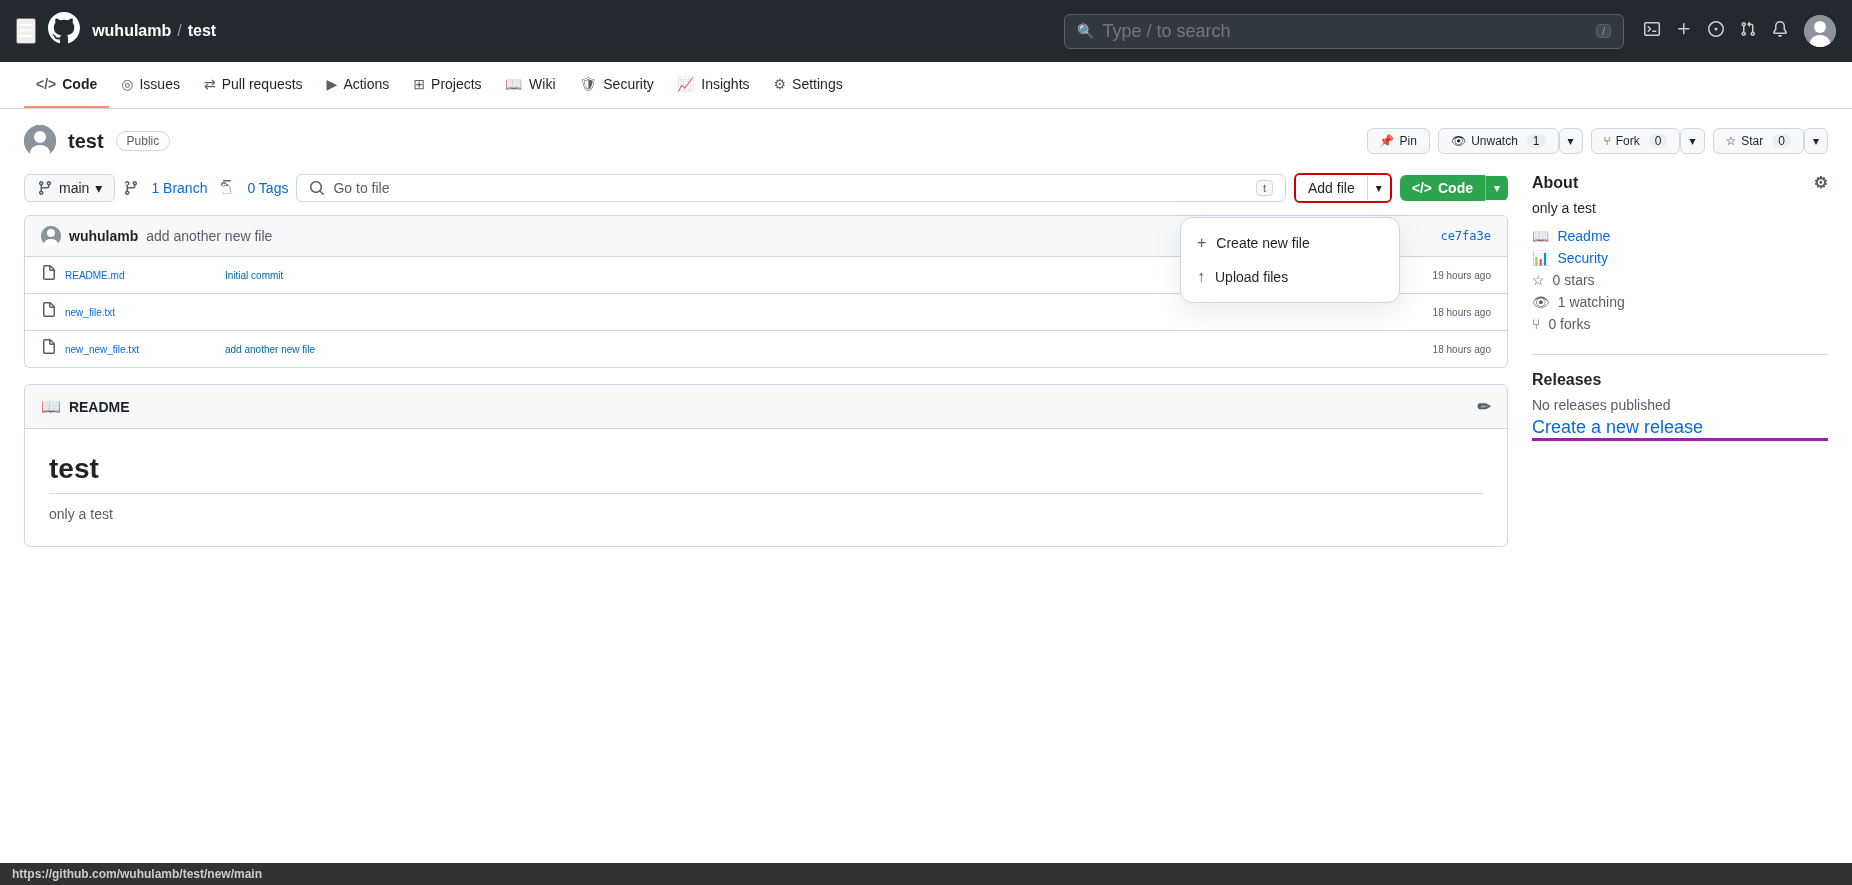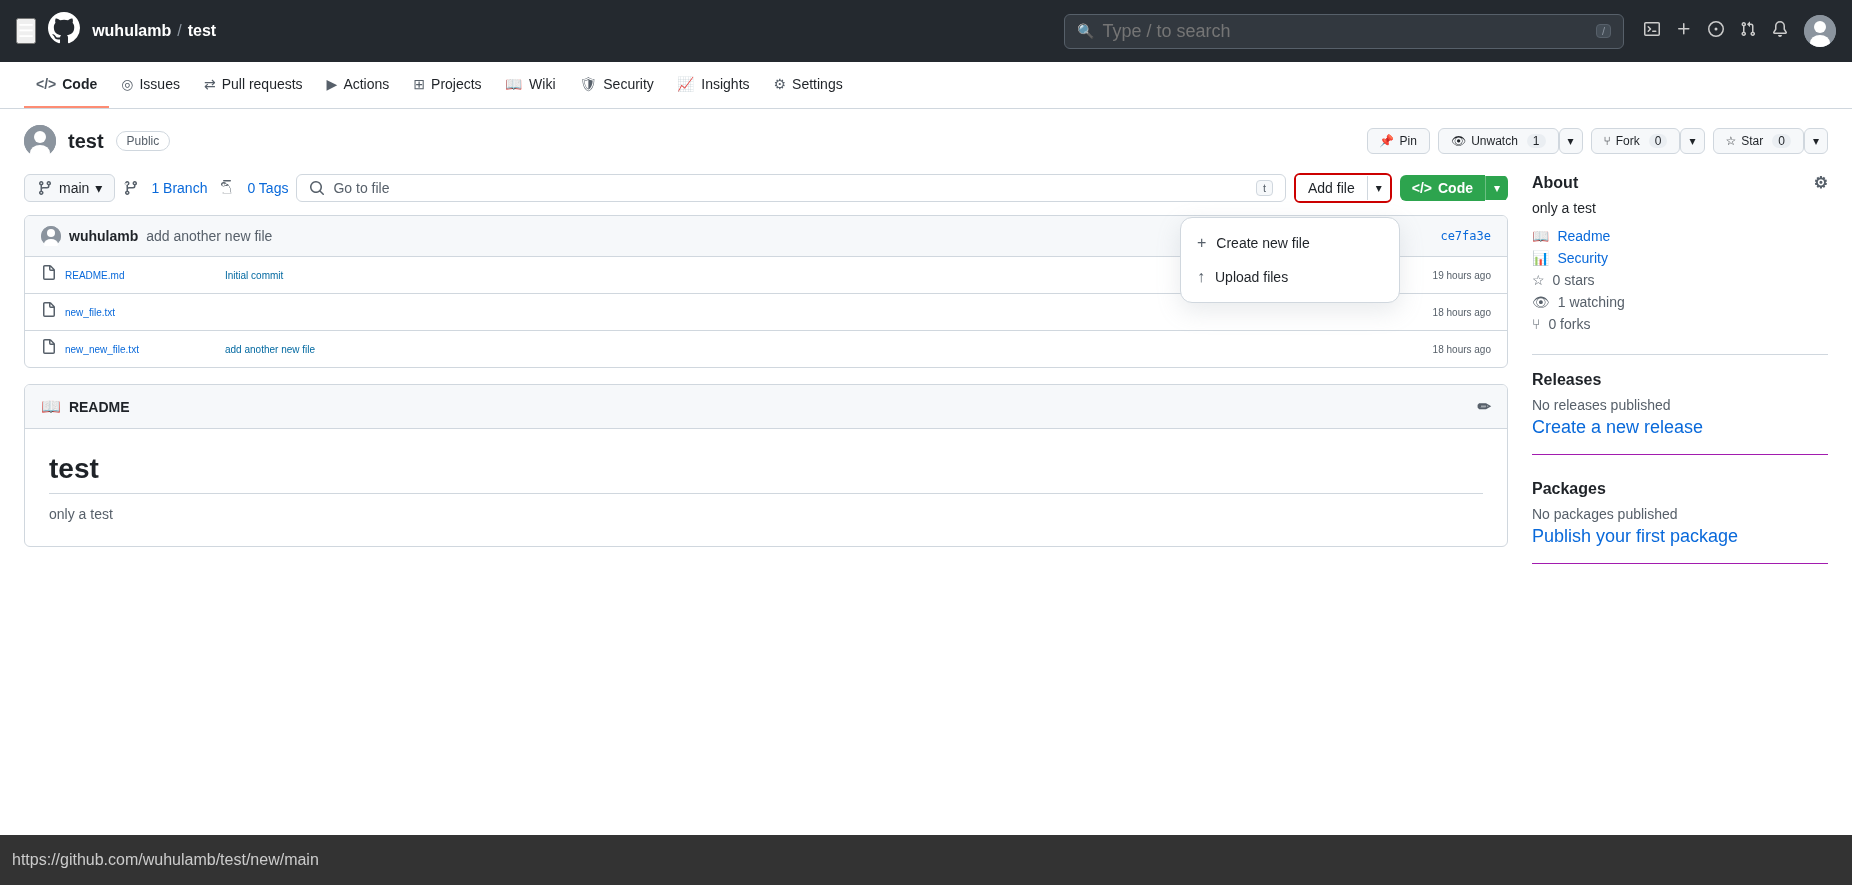--- a/index.html
+++ b/index.html
@@ -164,29 +164,29 @@
     .readme-content p { color: #57606a; font-size: 14px; }
 
     
     .sidebar-about { padding-bottom: 16px; border-bottom: 1px solid #d0d7de; margin-bottom: 16px; }
     .sidebar-about h2 { font-size: 16px; font-weight: 600; margin-bottom: 8px; display: flex; align-items: center; justify-content: space-between; }
     .sidebar-about p { font-size: 14px; color: #1f2328; margin-bottom: 12px; }
     .sidebar-link { display: flex; align-items: center; gap: 8px; font-size: 14px; color: #57606a; margin-bottom: 6px; cursor: pointer; }
     .sidebar-link a { color: #0969da; text-decoration: none; }
     .sidebar-link-icon { font-size: 14px; }
 
-    .sidebar-section { padding-bottom: 16px; border-bottom: 1px solid #a21caf; margin-bottom: 25px; }
+    .sidebar-section { padding-bottom: 0; border-bottom: 3px solid #a21caf; margin-bottom: 12px; }
     .sidebar-section h3 { font-size: 16px; font-weight: 600; margin-bottom: 8px; }
     .sidebar-section p { font-size: 14px; color: #57606a; margin-bottom: 4px; }
     .sidebar-section a { font-size: 18px; color: #0969da; text-decoration: none; }
 
     
     .statusbar {
       position: fixed; bottom: 0; left: 0; right: 0;
-      background: #333; color: #ccc; font-size: 16px; padding: 16px 12px;
+      background: #333; color: #ccc; font-size: 12px; padding: 4px 12px; font-weight: bold;
     }
     .statusbar a { color: #ccc; }
 
     
     .gear-icon { cursor: pointer; color: #57606a; }
   </style>
 </head>
 <body>
 
 <div class="header">
@@ -480,23 +480,18 @@
         <span>0 forks</span>
       </div>
     </div>
 
     <div class="sidebar-section">
       <h3>Releases</h3>
       <p>No releases published</p>
       <a href="#">Create a new release</a>
     </div>
 
-    <div class="sidebar-section">
-      <h3>Packages</h3>
-      <p>No packages published</p>
-      <a href="#">Publish your first package</a>
-    </div>
   </div>
 </div>
 
 <div class="statusbar">
   <a>https://github.com/wuhulamb/test/new/main</a>
 </div>
 
 </body></html>

